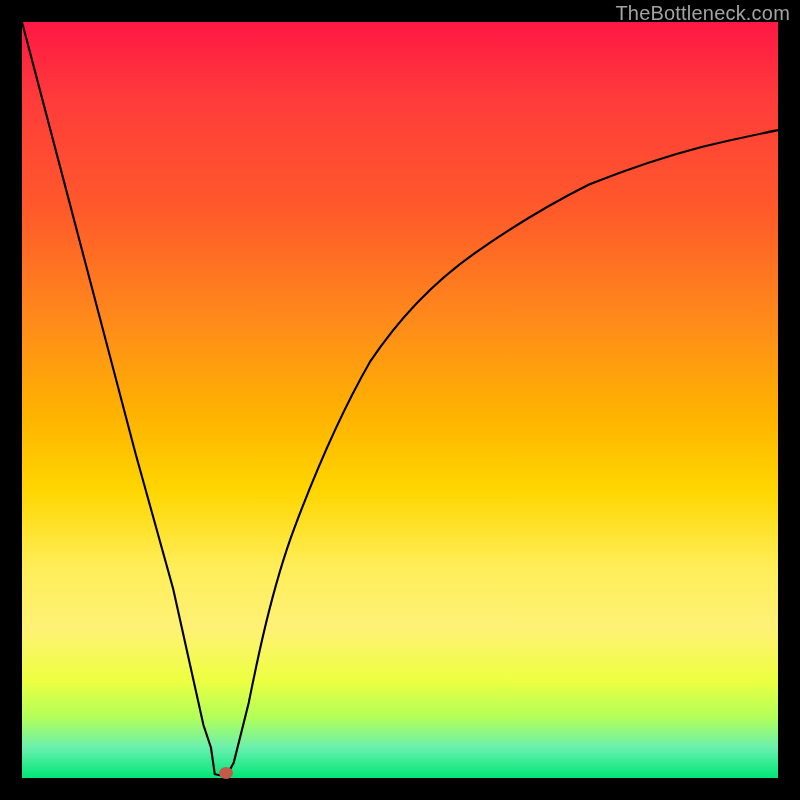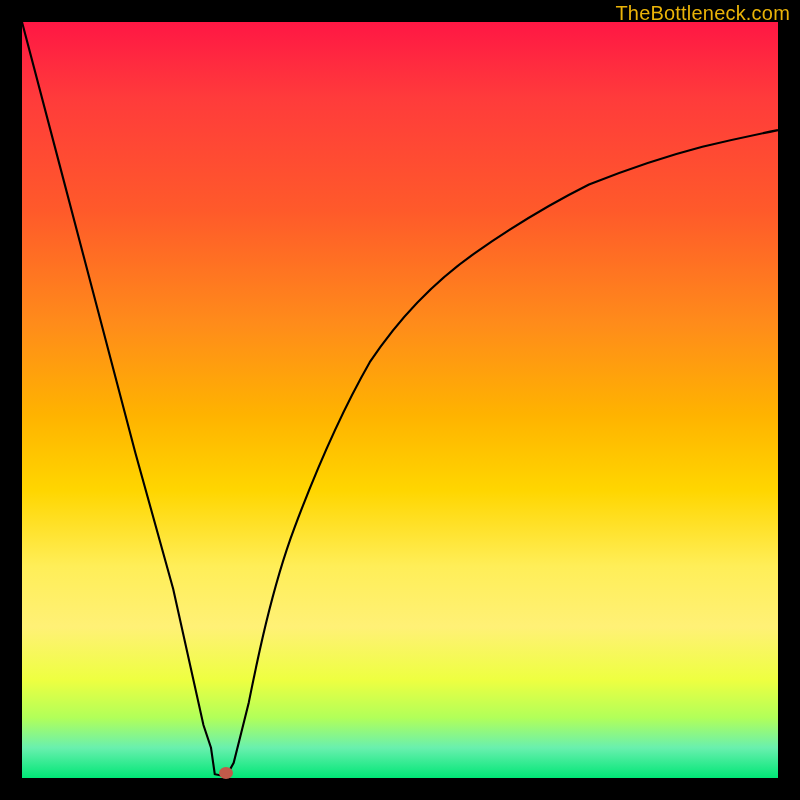--- a/index.html
+++ b/index.html
@@ -46,21 +46,21 @@
     width: 756px;
     height: 756px;
     overflow: visible;
   }
   .watermark {
     position: absolute;
     top: 2px;
     right: 10px;
     font-size: 20px;
     font-weight: 500;
-    color: #eab308;
+    color: #a3a3a3;
     letter-spacing: 0.2px;
   }
   .dot {
     position: absolute;
     width: 14px;
     height: 12px;
     border-radius: 50%;
     background: #c25a4a;
     transform: translate(-50%, -50%);
   }

